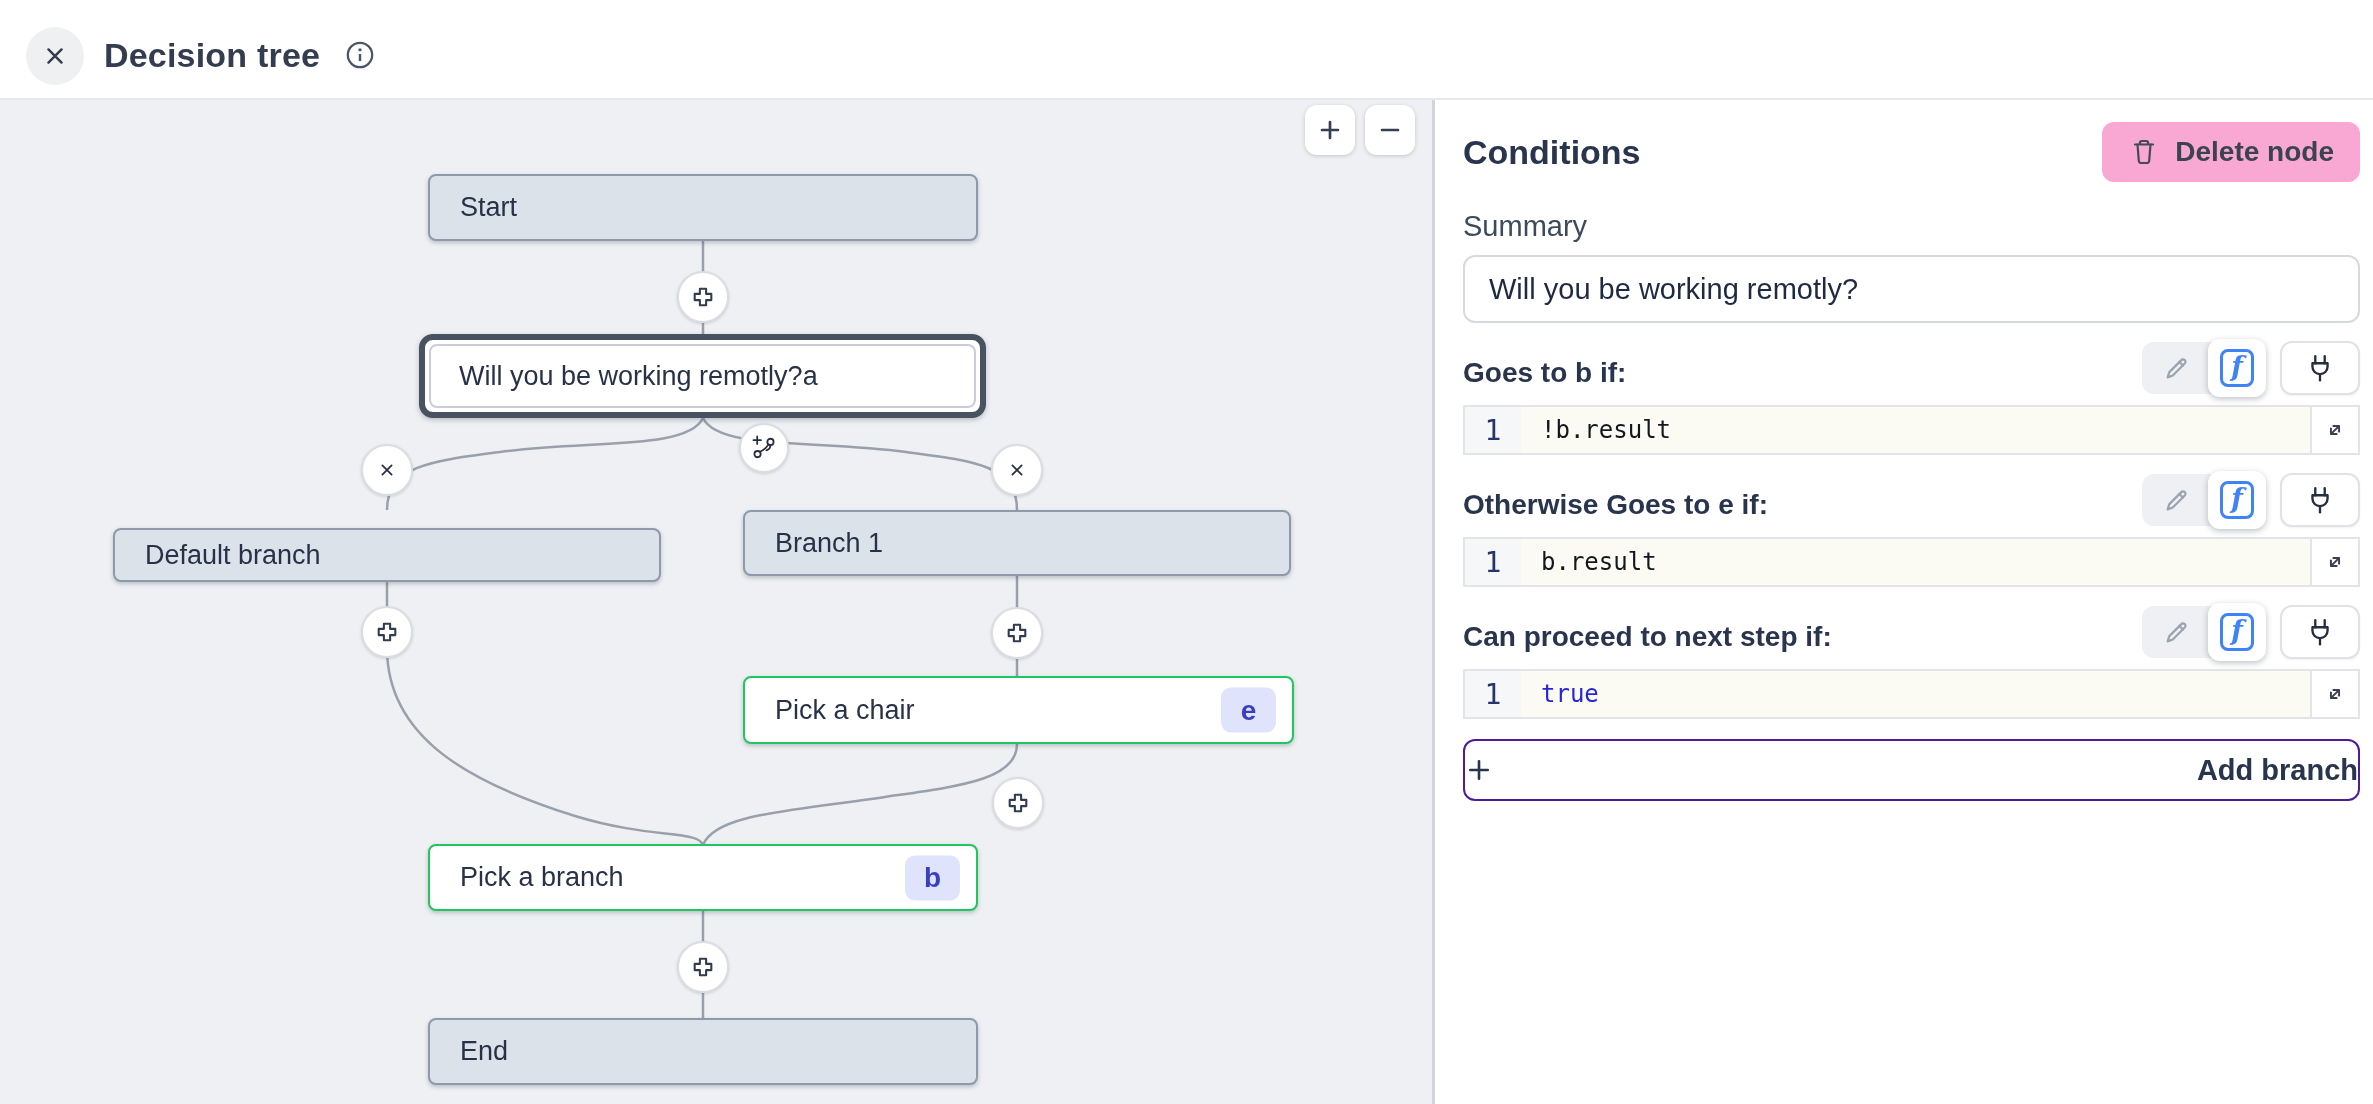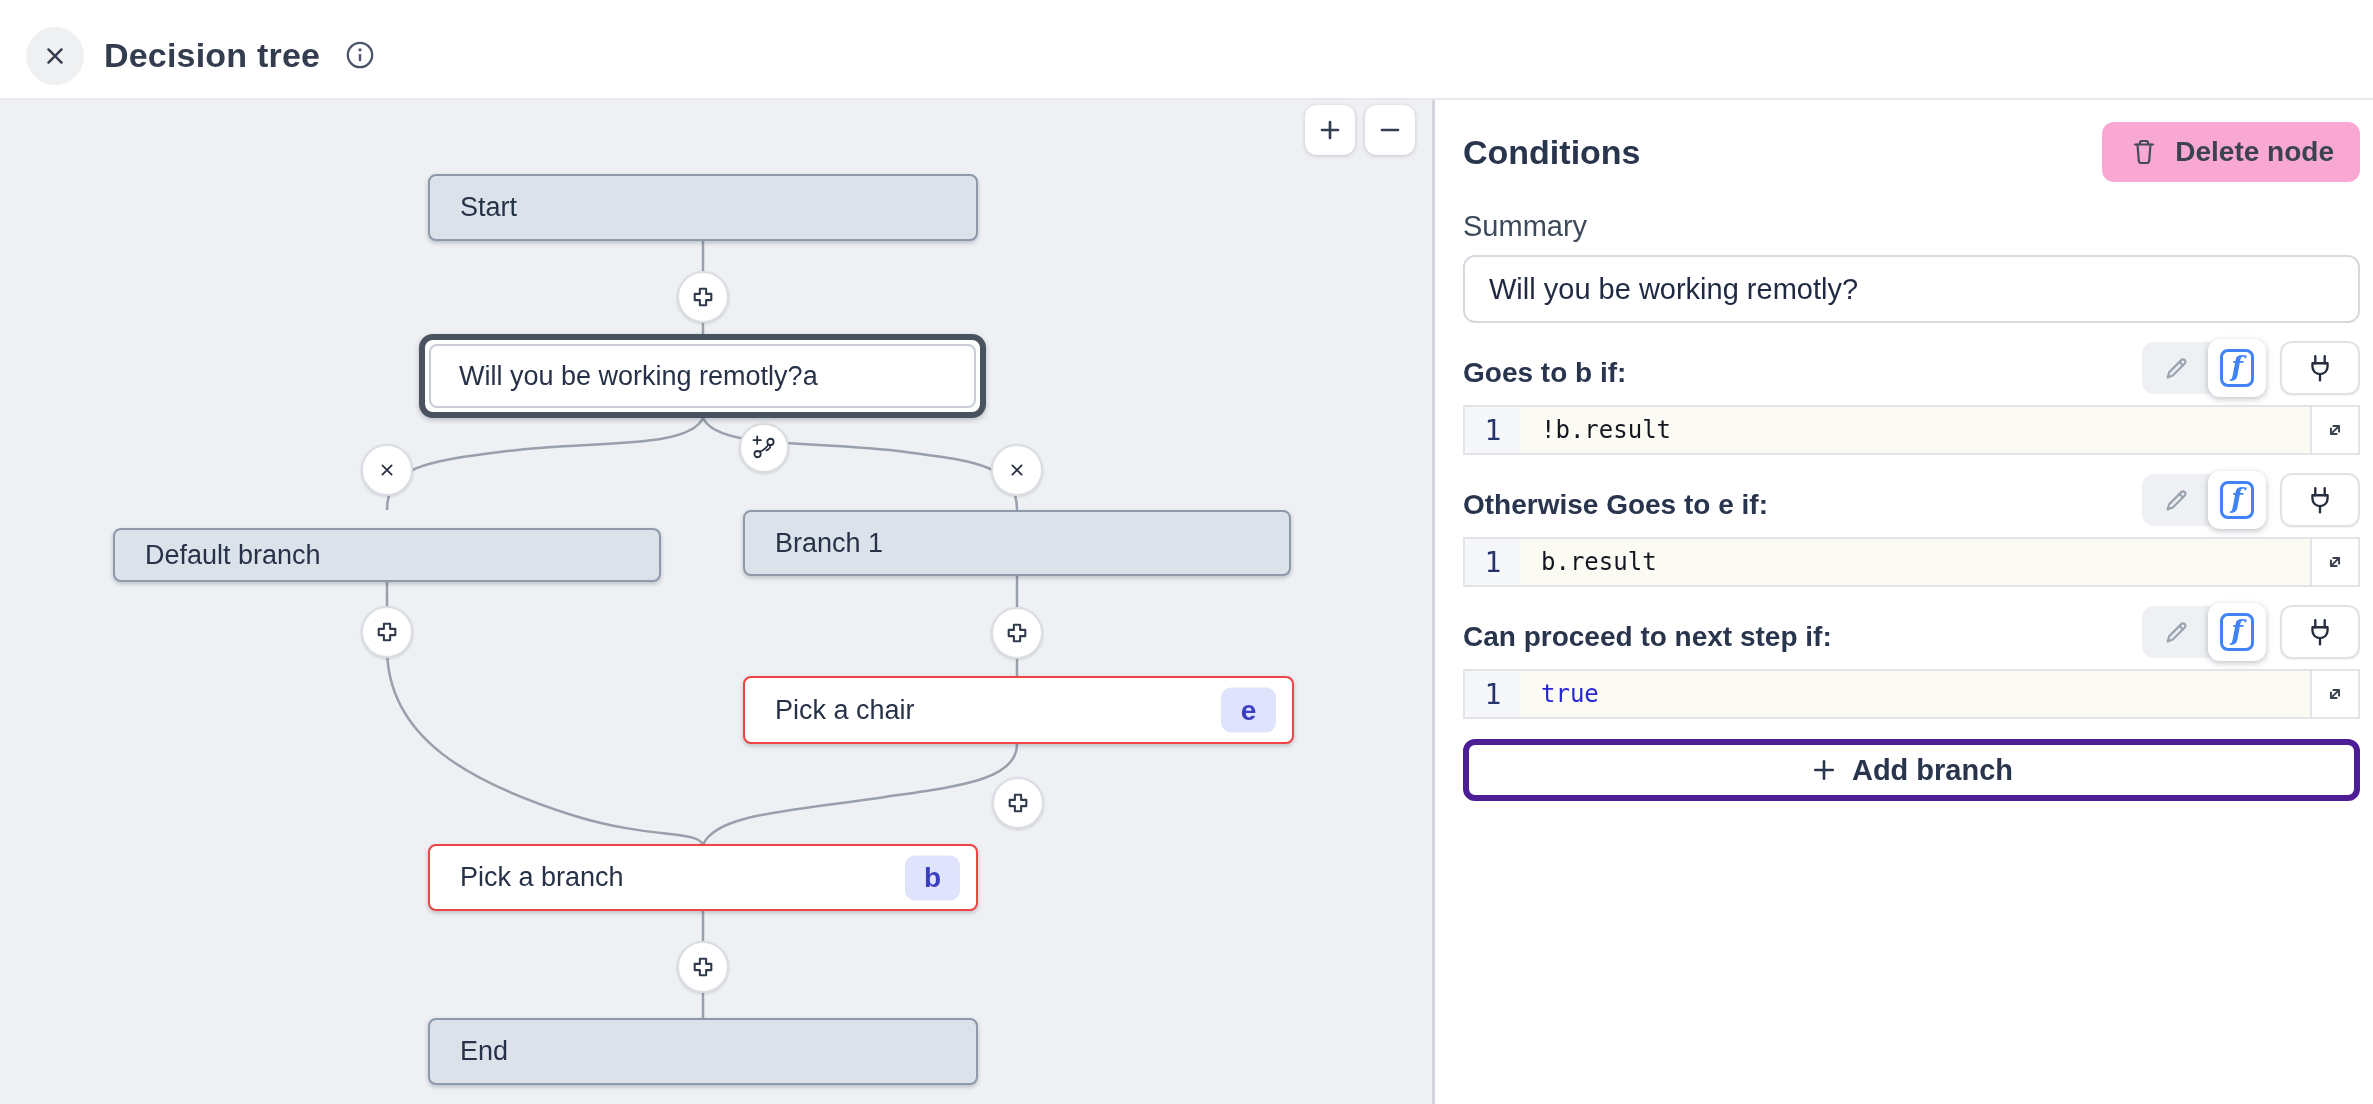--- a/index.html
+++ b/index.html
@@ -20,21 +20,21 @@
   .canvas { position:absolute; left:0; top:88px; width:1432px; height:1016px;
     background:#eef0f3; overflow:hidden; }
   .v-divider { position:absolute; left:1432px; top:88px; width:3px; height:1016px;
     background:#d2d5da; z-index:25; }
   .edges { position:absolute; left:0; top:0; width:1432px; height:1016px; }
 
   .node { position:absolute; display:flex; align-items:center; padding:0 30px;
     font-size:27px; color:#273248; border-radius:8px;
     box-shadow:0 2px 4px rgba(55,65,85,.28); cursor:pointer; }
   .node-gray { background:#dbe2ea; border:2px solid #8e9aa9; }
-  .node-white { background:#ffffff; border:2px solid #ef4444; }
+  .node-white { background:#ffffff; border:2px solid #22c55e; }
   .node .badge { position:absolute; right:16px; top:50%; transform:translateY(-50%);
     min-width:55px; height:45px; border-radius:10px; background:#dfe3fb; color:#3a3fc0;
     font-weight:bold; font-size:28px; display:flex; align-items:center; justify-content:center; }
 
   .selected-wrap { position:absolute; border:6px solid #49525f; border-radius:14px;
     background:#ffffff; padding:4px; box-shadow:0 2px 5px rgba(55,65,85,.3); cursor:pointer; }
   .selected-inner { position:relative; width:100%; height:100%; background:#ffffff;
     border:2px solid #c9ced6; border-radius:8px; display:flex; align-items:center;
     padding:0 28px; font-size:27px; color:#273248; }
 
@@ -85,22 +85,22 @@
   .gutter { width:56px; background:#f6f7f8; color:#25356b; font-family:"DejaVu Sans Mono", monospace;
     font-size:28px; display:flex; align-items:center; justify-content:center; }
   .code-text { flex:1; display:flex; align-items:center; padding-left:20px;
     font-family:"DejaVu Sans Mono", monospace; font-size:24px; color:#12161f; }
   .code-text.kw { color:#2626d6; }
   .expand-btn { position:absolute; right:-2px; top:-2px; width:50px; height:50px;
     background:#ffffff; border:2px solid #e3e4e7; display:flex; align-items:center;
     justify-content:center; cursor:pointer; }
 
   .add-branch-btn { margin-top:20px; width:100%; height:62px; background:#ffffff;
-    border:6px solid #4c1d95; border-radius:12px; display:flex; align-items:center;
-    justify-content:center; gap:14px; font-family:inherit; font-size:29px; font-weight:bold;
+    border:2px solid #4c1d95; border-radius:12px; display:flex; align-items:center;
+    justify-content:space-between; gap:14px; font-family:inherit; font-size:29px; font-weight:bold;
     color:#29344d; cursor:pointer; }
 
   svg { display:block; }
 </style>
 </head>
 <body>
 
 <div class="header">
   <button class="close-btn">
     <span>

